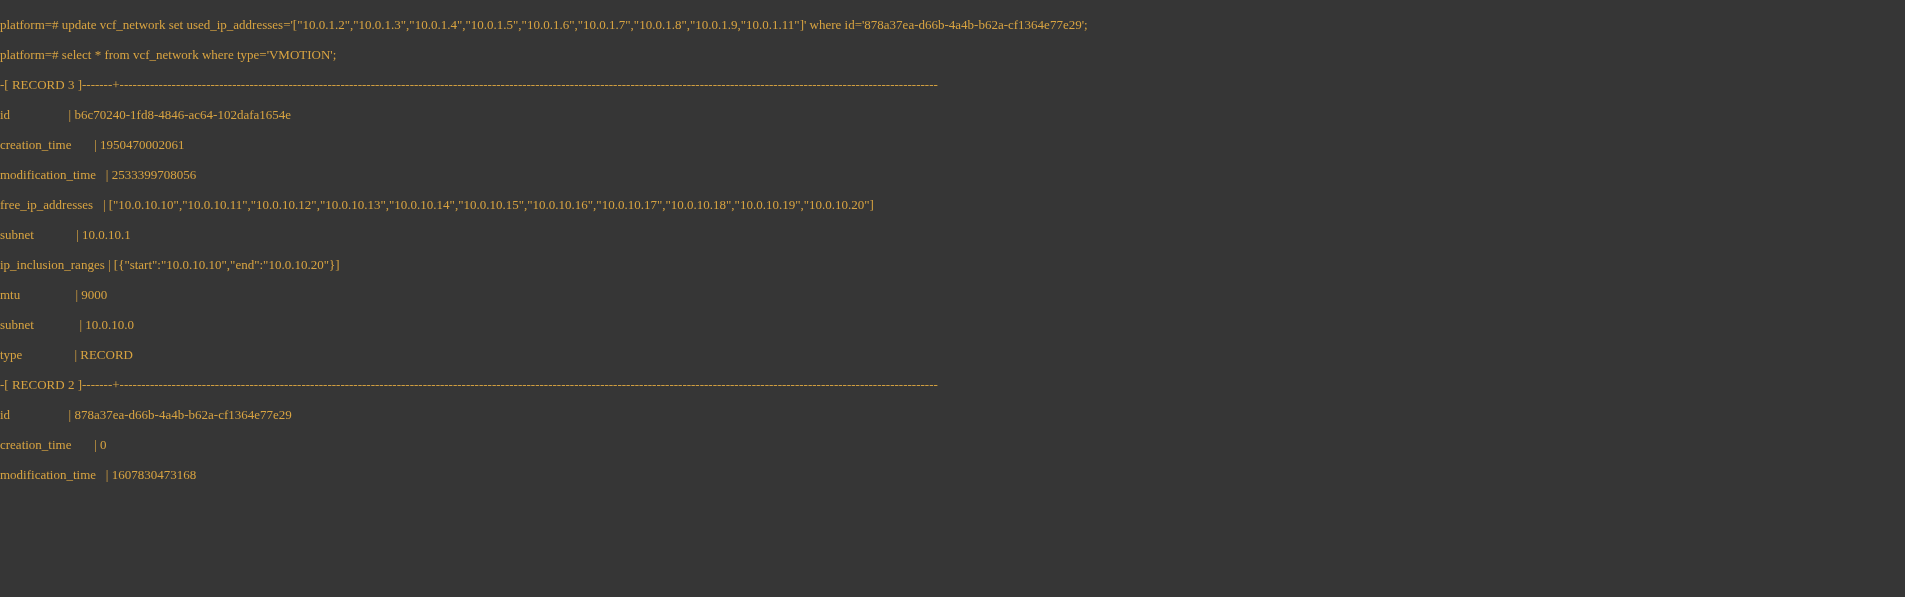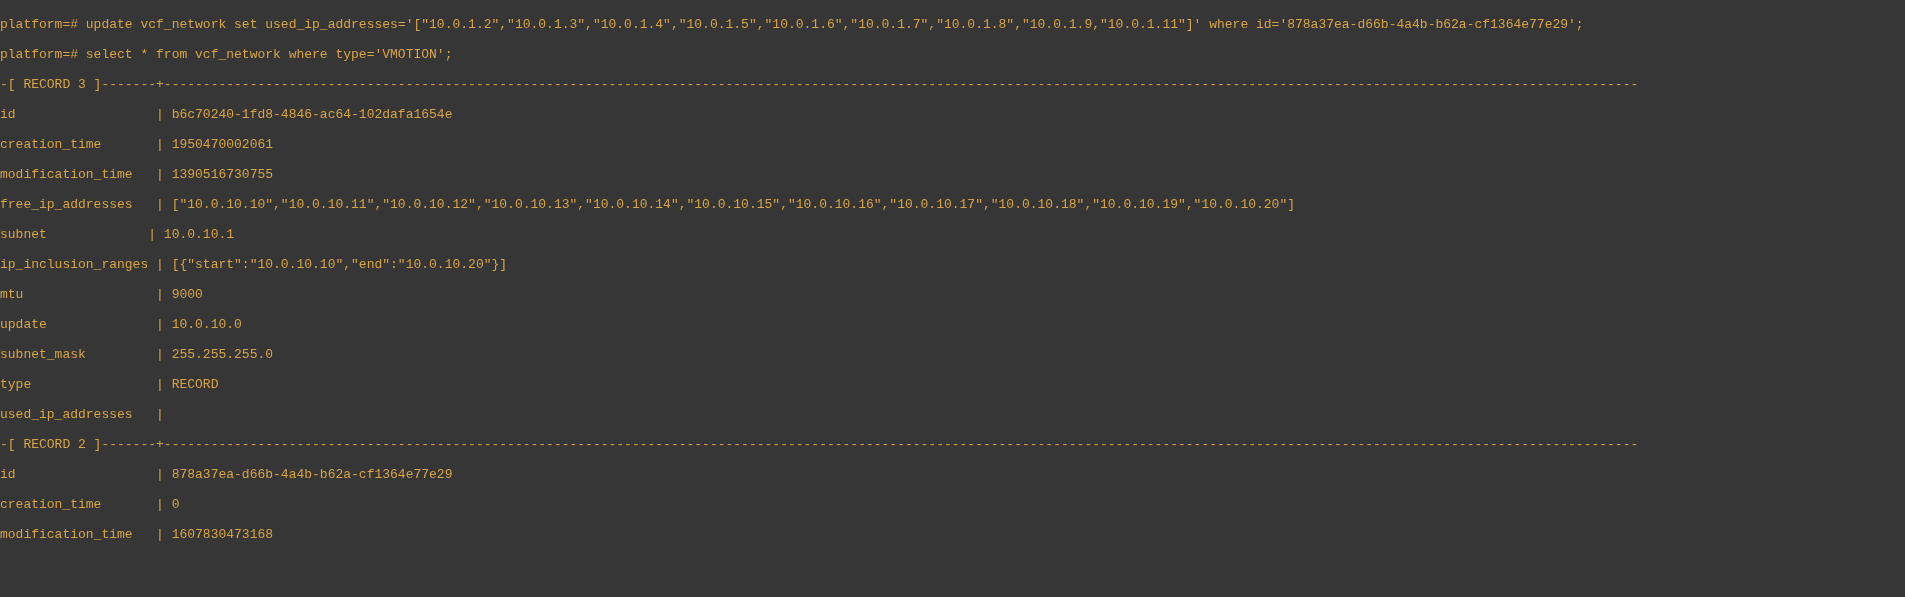--- a/index.html
+++ b/index.html
@@ -9,40 +9,38 @@
     color: #d9a441;
     font-family: "Consolas", "Courier New", monospace;
     font-size: 13px;
     line-height: 15px;
     width: 1905px;
   }
   .terminal {
     padding: 2px 0 0 0;
     white-space: pre;
   }
-  .line { display: block; }
+  .line { display: block; font-family: Liberation Serif, serif; }
 </style>
 </head>
 <body>
 
 <div class="terminal">
 <span class="line">platform=# update vcf_network set used_ip_addresses='["10.0.1.2","10.0.1.3","10.0.1.4","10.0.1.5","10.0.1.6","10.0.1.7","10.0.1.8","10.0.1.9,"10.0.1.11"]' where id='878a37ea-d66b-4a4b-b62a-cf1364e77e29';</span>
 <span class="line">platform=# select * from vcf_network where type='VMOTION';</span>
 <span class="line">-[ RECORD 3 ]-------+---------------------------------------------------------------------------------------------------------------------------------------------------------------------------------------------</span>
 <span class="line">id                  | b6c70240-1fd8-4846-ac64-102dafa1654e</span>
 <span class="line">creation_time       | 1950470002061</span>
-<span class="line">modification_time   | 1390516730755</span>
+<span class="line">modification_time   | 2533399708056</span>
 <span class="line">free_ip_addresses   | ["10.0.10.10","10.0.10.11","10.0.10.12","10.0.10.13","10.0.10.14","10.0.10.15","10.0.10.16","10.0.10.17","10.0.10.18","10.0.10.19","10.0.10.20"]</span>
 <span class="line">subnet             | 10.0.10.1</span>
 <span class="line">ip_inclusion_ranges | [{"start":"10.0.10.10","end":"10.0.10.20"}]</span>
 <span class="line">mtu                 | 9000</span>
-<span class="line">update              | 10.0.10.0</span>
-<span class="line">subnet_mask         | 255.255.255.0</span>
+<span class="line">subnet              | 10.0.10.0</span>
 <span class="line">type                | RECORD</span>
-<span class="line">used_ip_addresses   | </span>
 <span class="line">-[ RECORD 2 ]-------+---------------------------------------------------------------------------------------------------------------------------------------------------------------------------------------------</span>
 <span class="line">id                  | 878a37ea-d66b-4a4b-b62a-cf1364e77e29</span>
 <span class="line">creation_time       | 0</span>
 <span class="line">modification_time   | 1607830473168</span>
 
 
 
 
 
 

